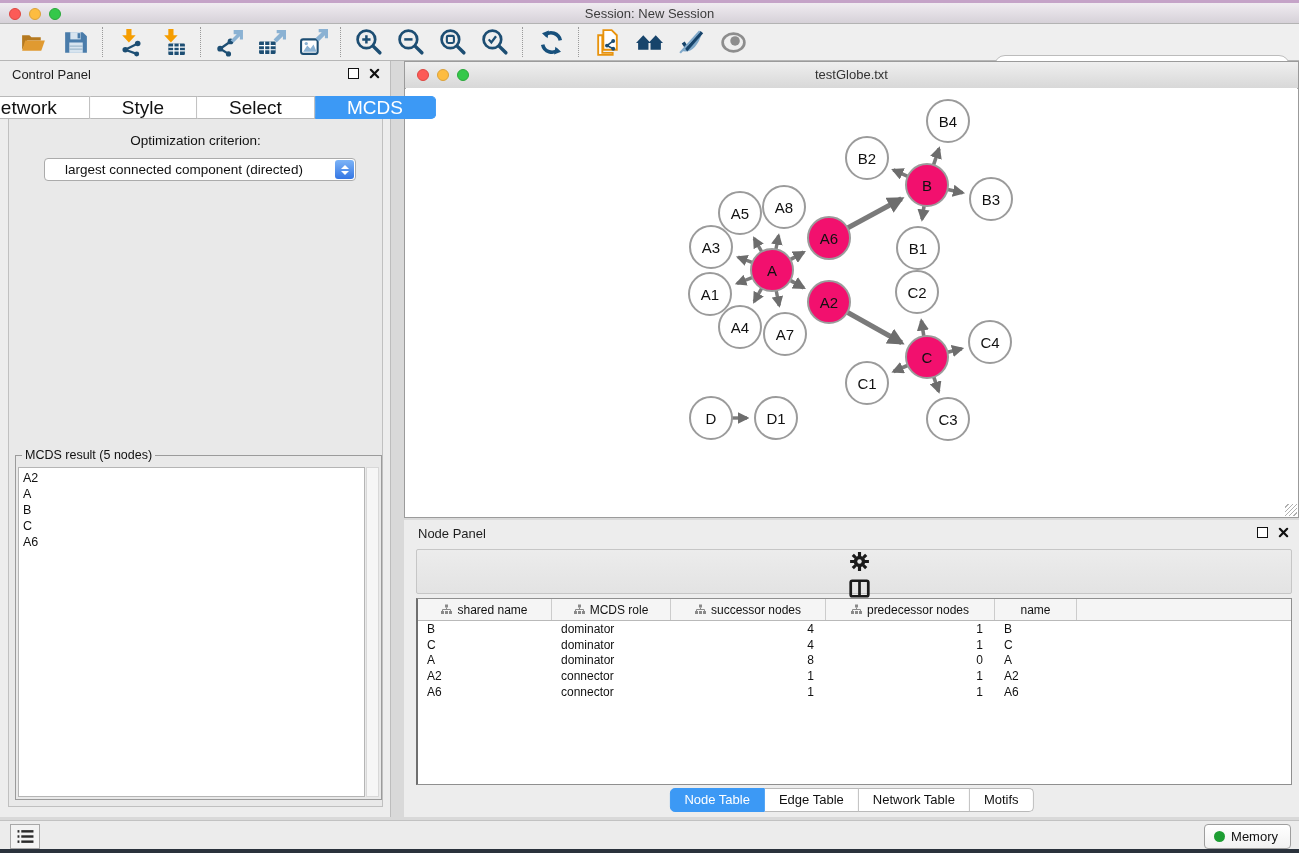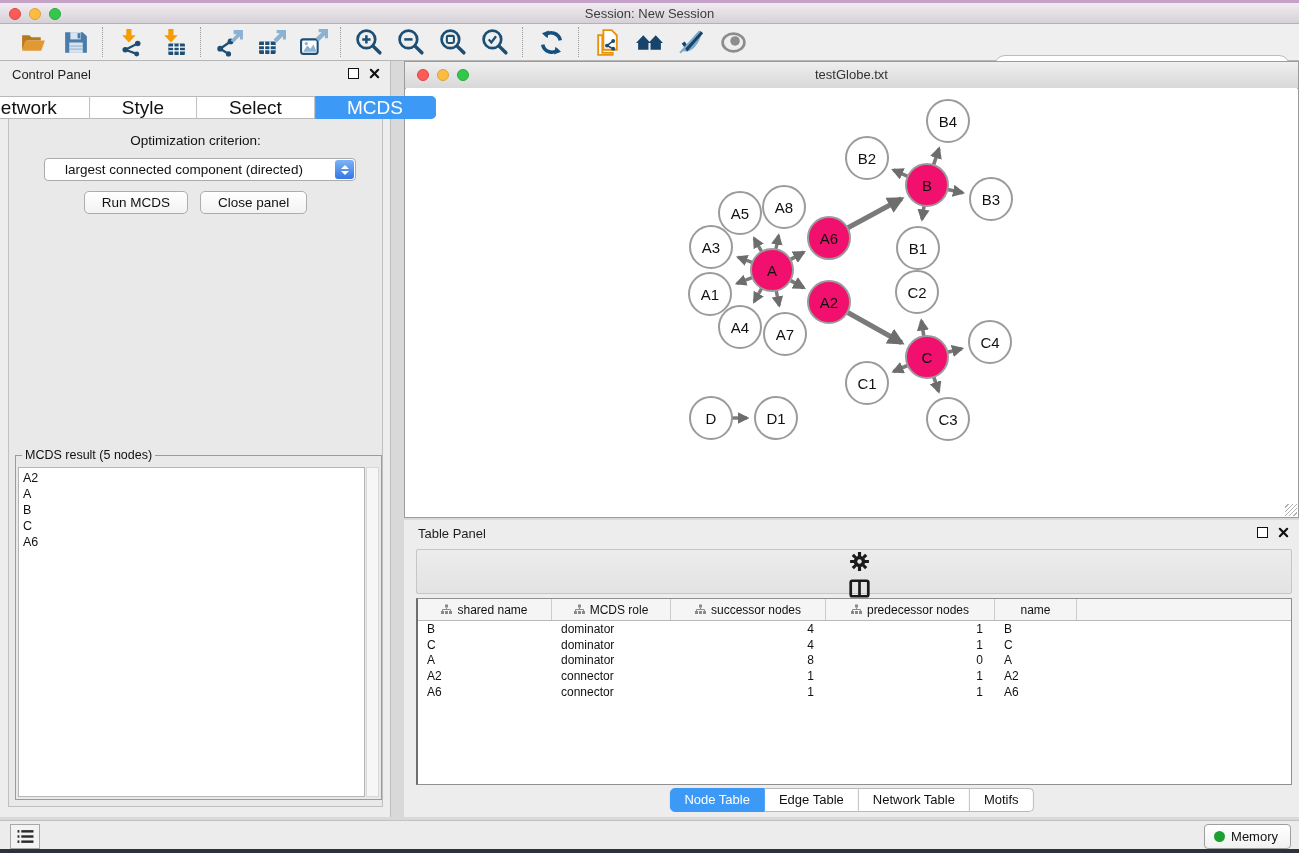--- a/index.html
+++ b/index.html
@@ -283,24 +283,20 @@
         <div class="ctab active">MCDS</div>
       </div>
     <div class="cp-body">
       <div class="opt-label">Optimization criterion:</div>
       <div class="dropdown">
         <span class="dd-text">largest connected component (directed)</span>
         <span class="dd-stepper">
             <i class="up"></i>
             <i class="down"></i>
           </span>
-      </div>
-      <div class="btn-row">
-        <button>Run MCDS</button>
-        <button>Close panel</button>
       </div>
       <div class="groupbox">
         <span class="gb-label">MCDS result (5 nodes)</span>
         <div class="result-list" id="mcds-list">
             <div>A2</div>
             <div>A</div>
             <div>B</div>
             <div>C</div>
             <div>A6</div>
           </div>
@@ -365,21 +361,21 @@
         <div class="gnode" style="left: 439px; top: 273px;">C1</div>
         <div class="gnode" style="left: 520px; top: 309px;">C3</div>
         <div class="gnode" style="left: 283px; top: 308px;">D</div>
         <div class="gnode" style="left: 348px; top: 308px;">D1</div>
       </div>
     <div class="resize-corner"></div>
   </div>
 
   <div class="table-panel">
     <div class="panel-header">
-      <span class="panel-title" style="left:14px">Table Panel</span>
+      <span class="panel-title" style="left:14px">Node Panel</span>
       <span class="hdr-icons">
         <span class="float-box"></span>
         <svg width="11" height="11" viewBox="0 0 12 12">
           <path d="M2 2l8 8M10 2l-8 8" stroke="#111" stroke-width="2.4" stroke-linecap="round"></path>
         </svg>
       </span>
     </div>
     <div class="tp-toolbar" id="tp-toolbar">
         <div class="tp-btn">
           <svg viewBox="0 0 22 22">

